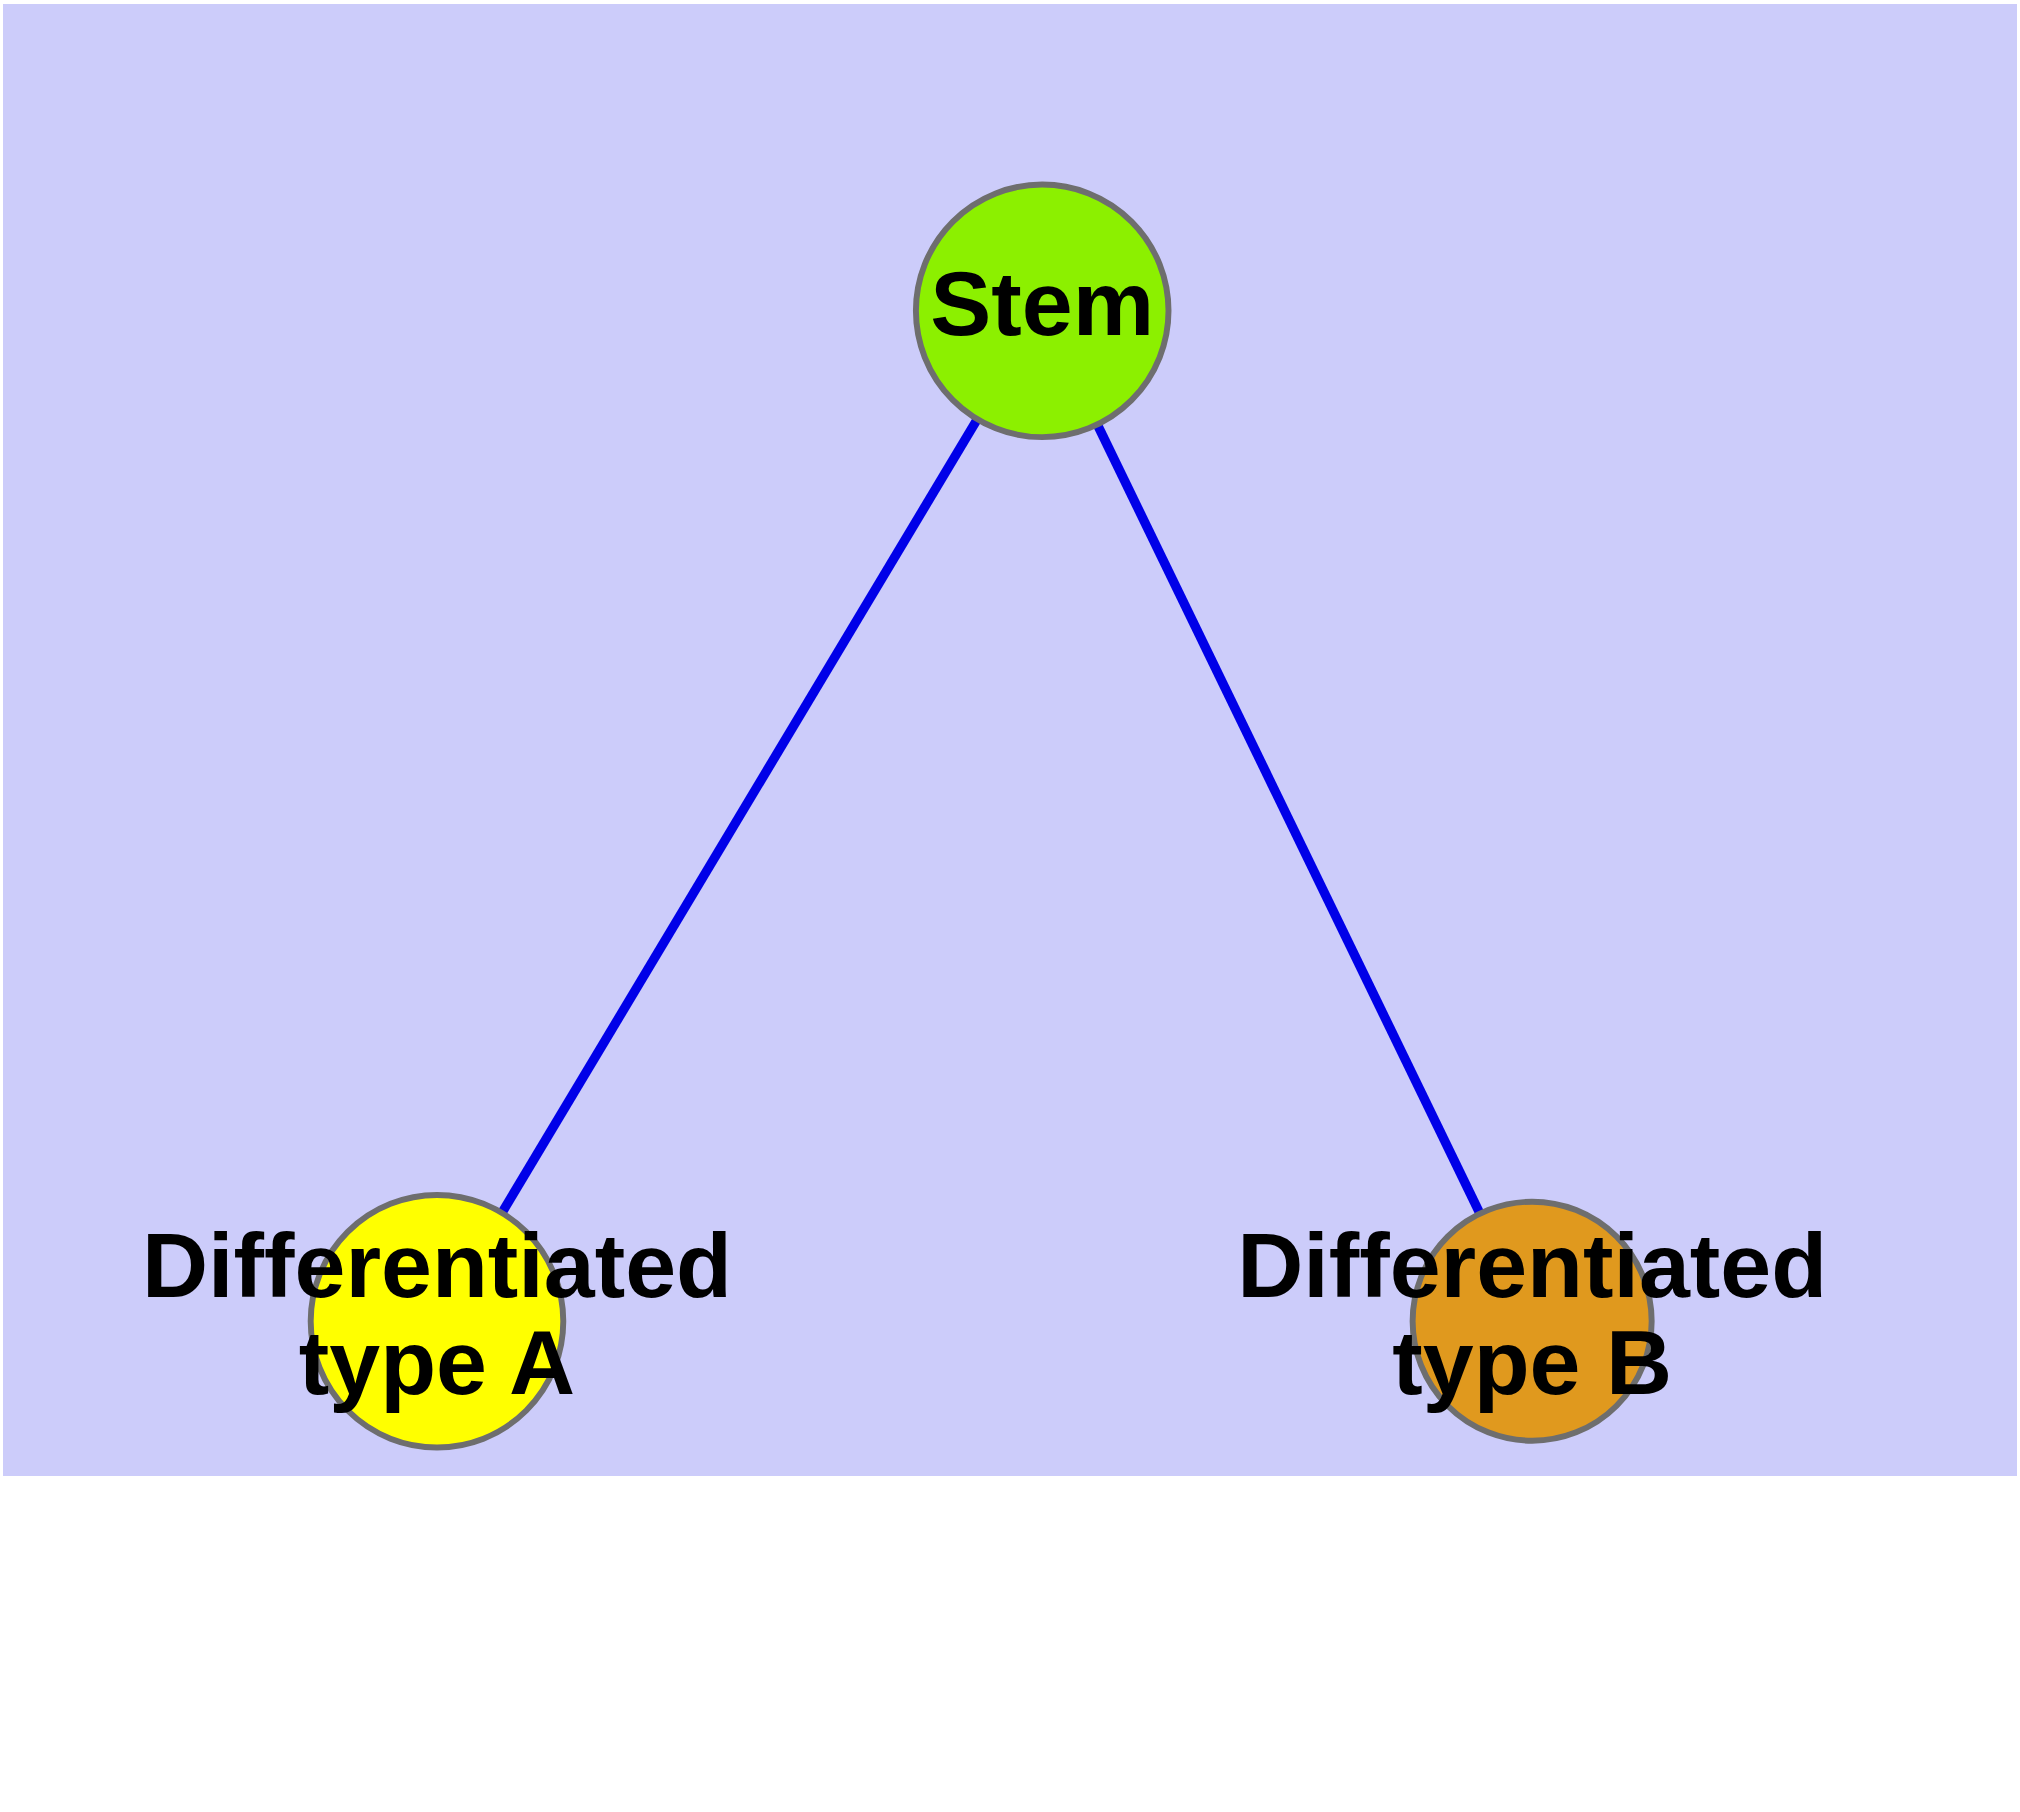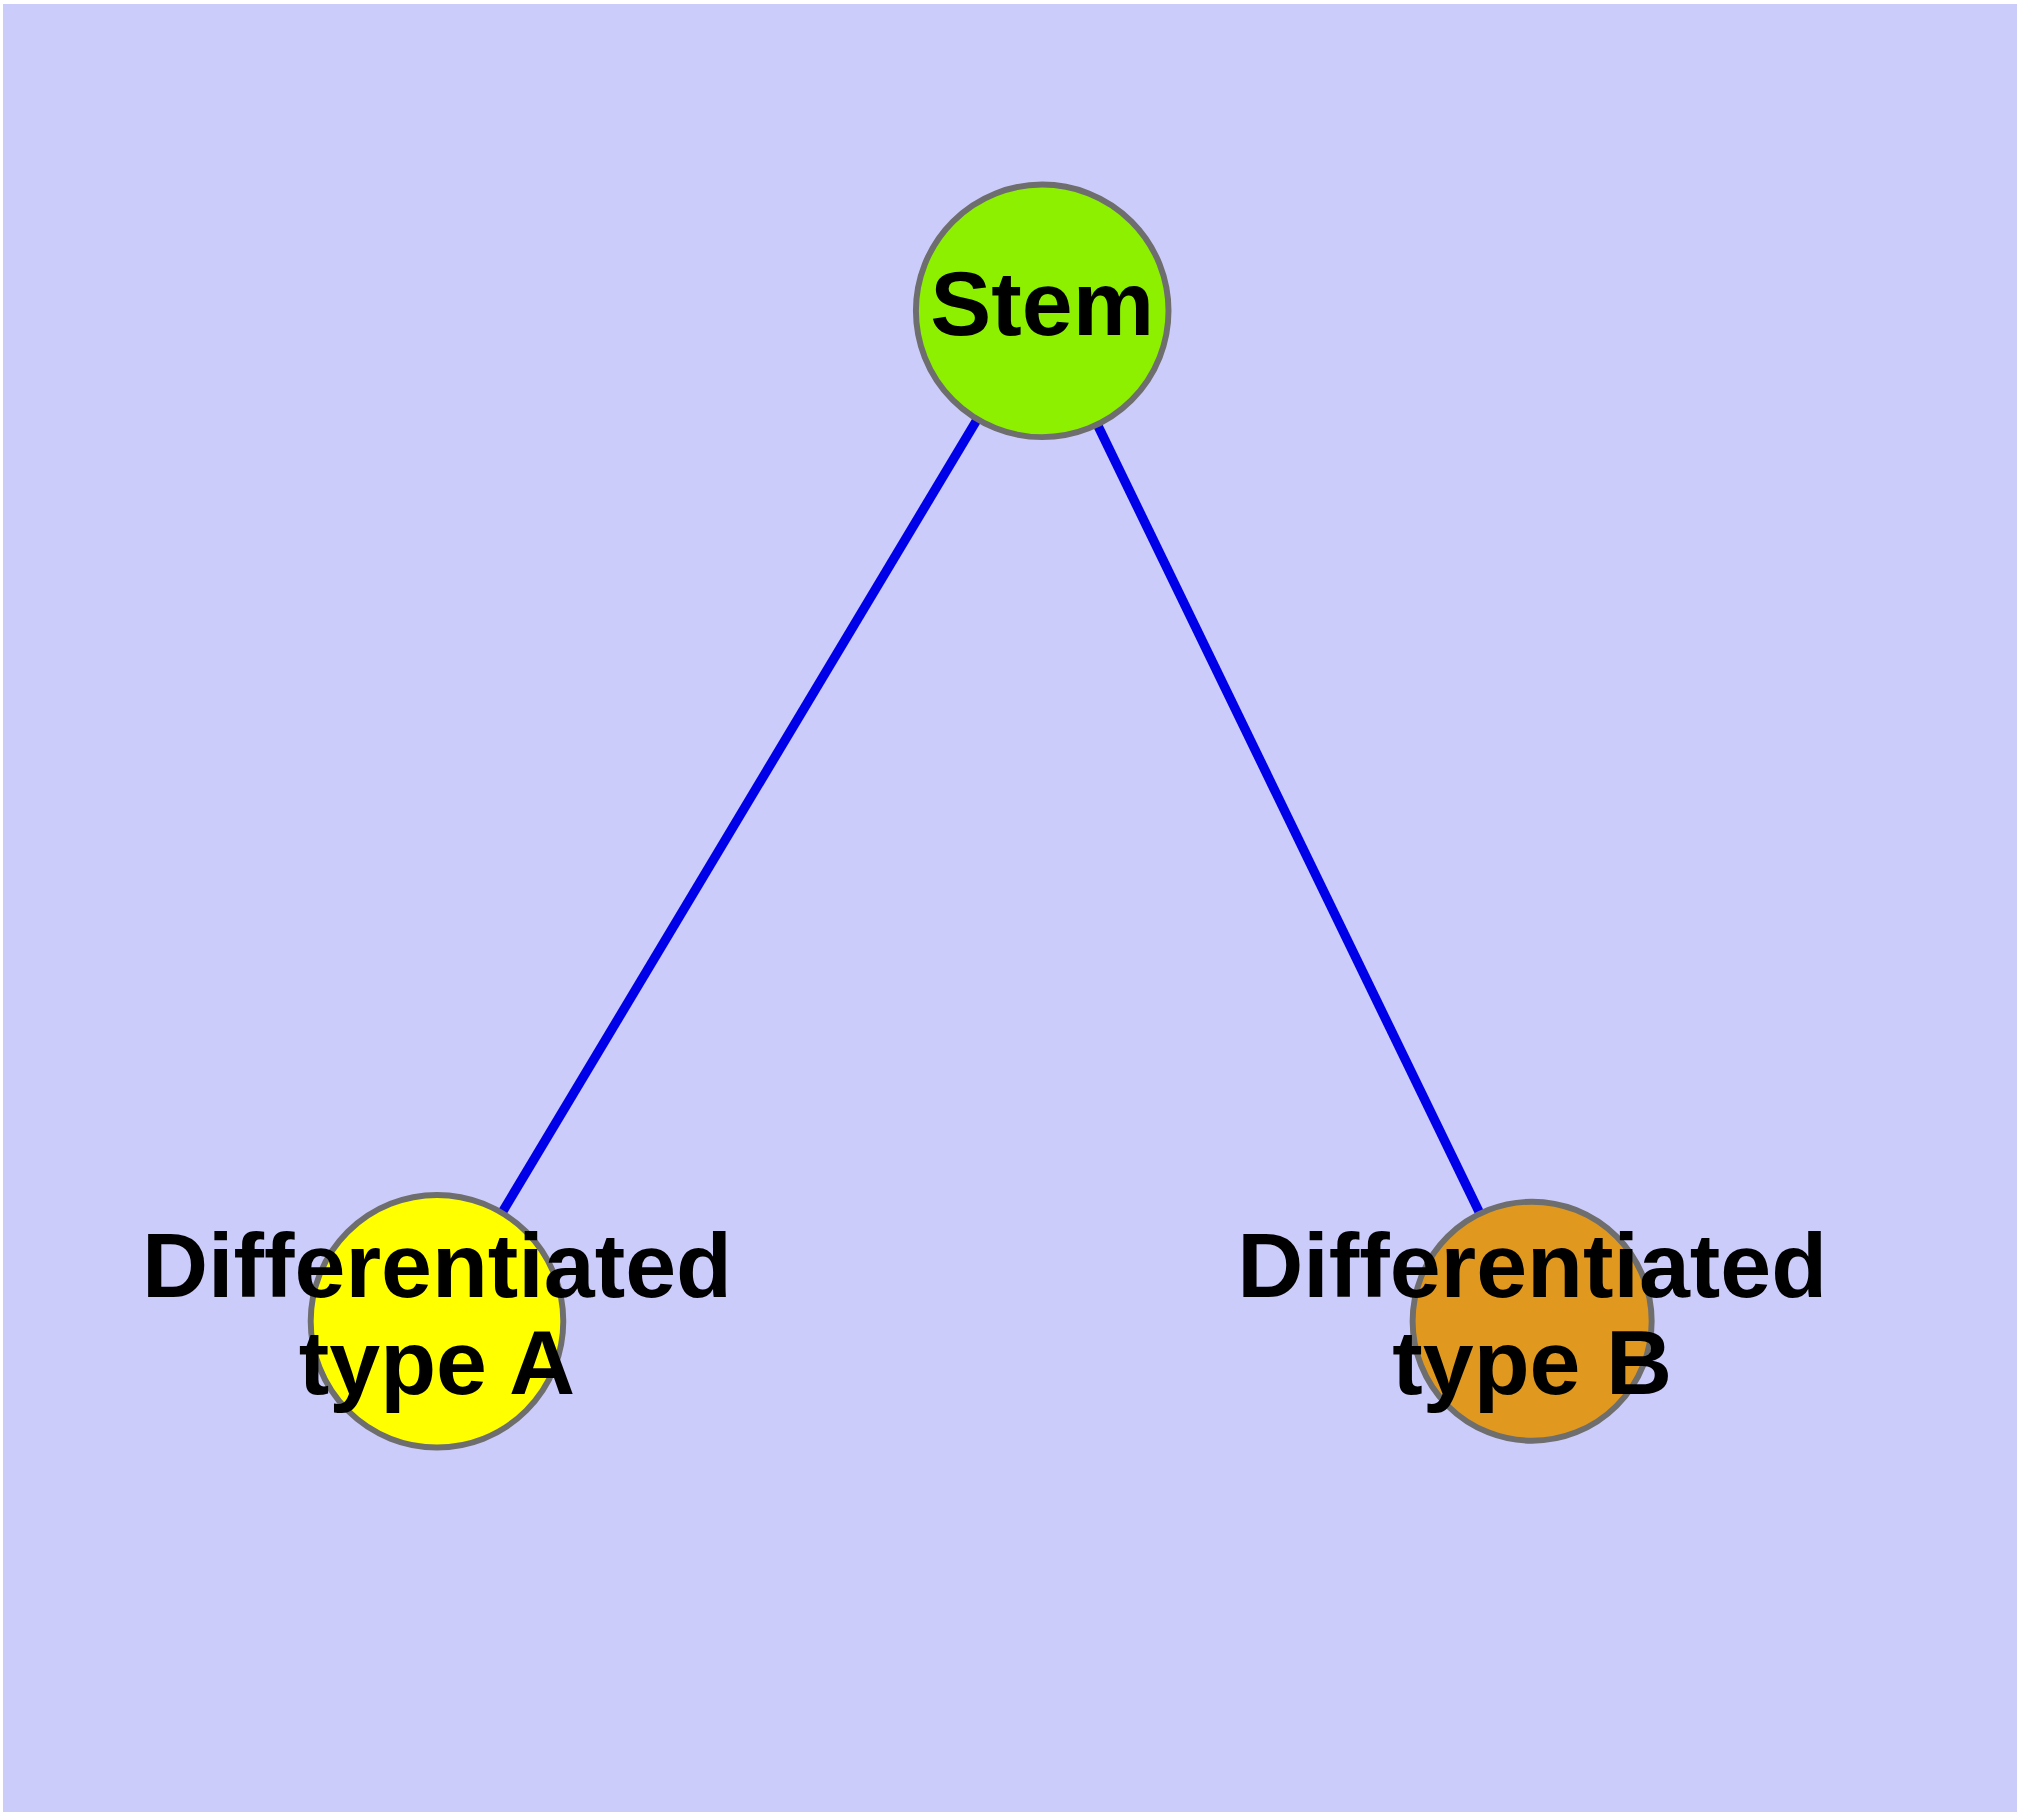--- a/index.html
+++ b/index.html
@@ -7,21 +7,21 @@
     margin: 0;
     padding: 0;
     background: #ffffff;
   }
   body {
     font-family: "Liberation Sans", sans-serif;
   }
   #canvas {
     position: relative;
     width: 2021px;
-    height: 1812px;
+    height: 1476px;
     background: #ffffff;
     overflow: hidden;
   }
   #plot-area {
     position: absolute;
     left: 3.4px;
     top: 4.2px;
     width: 2014px;
     height: 1808px;
     background: #ccccfa;

